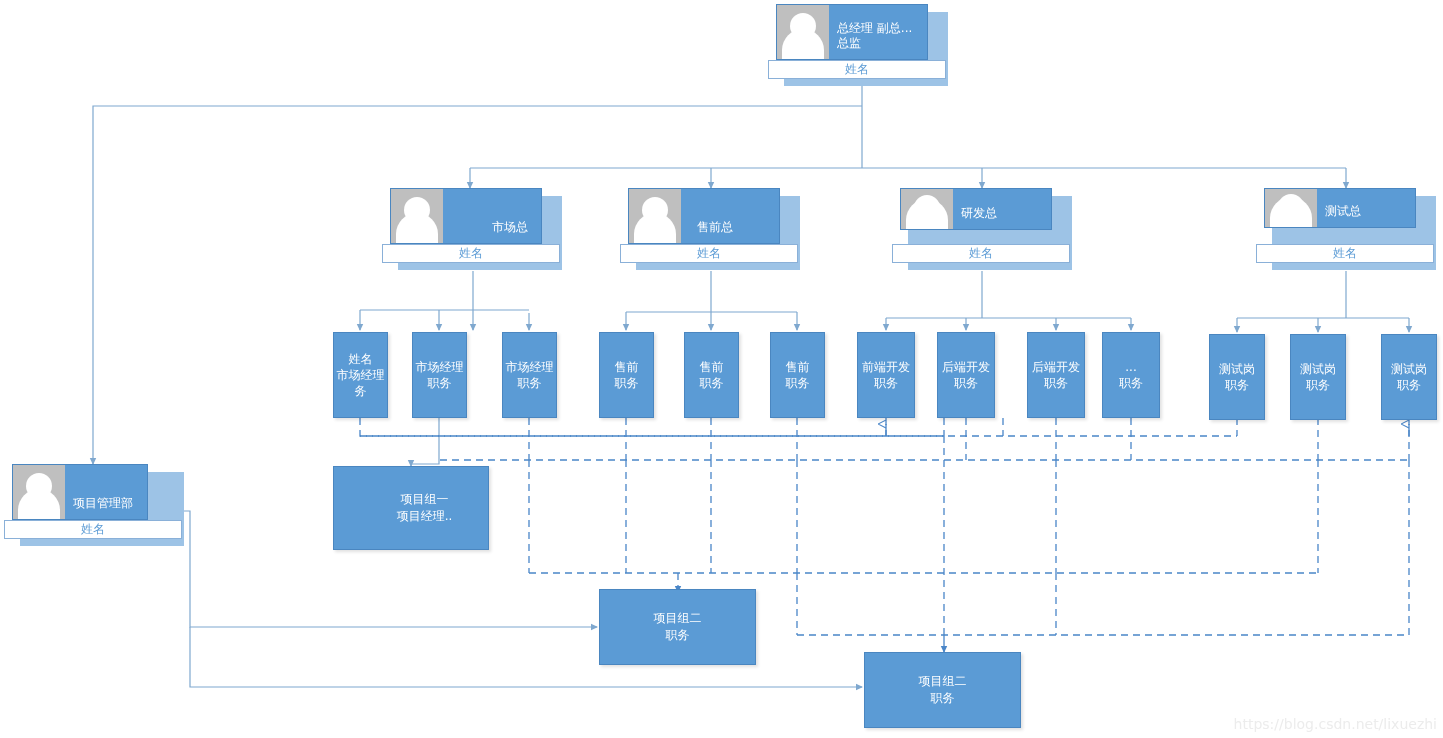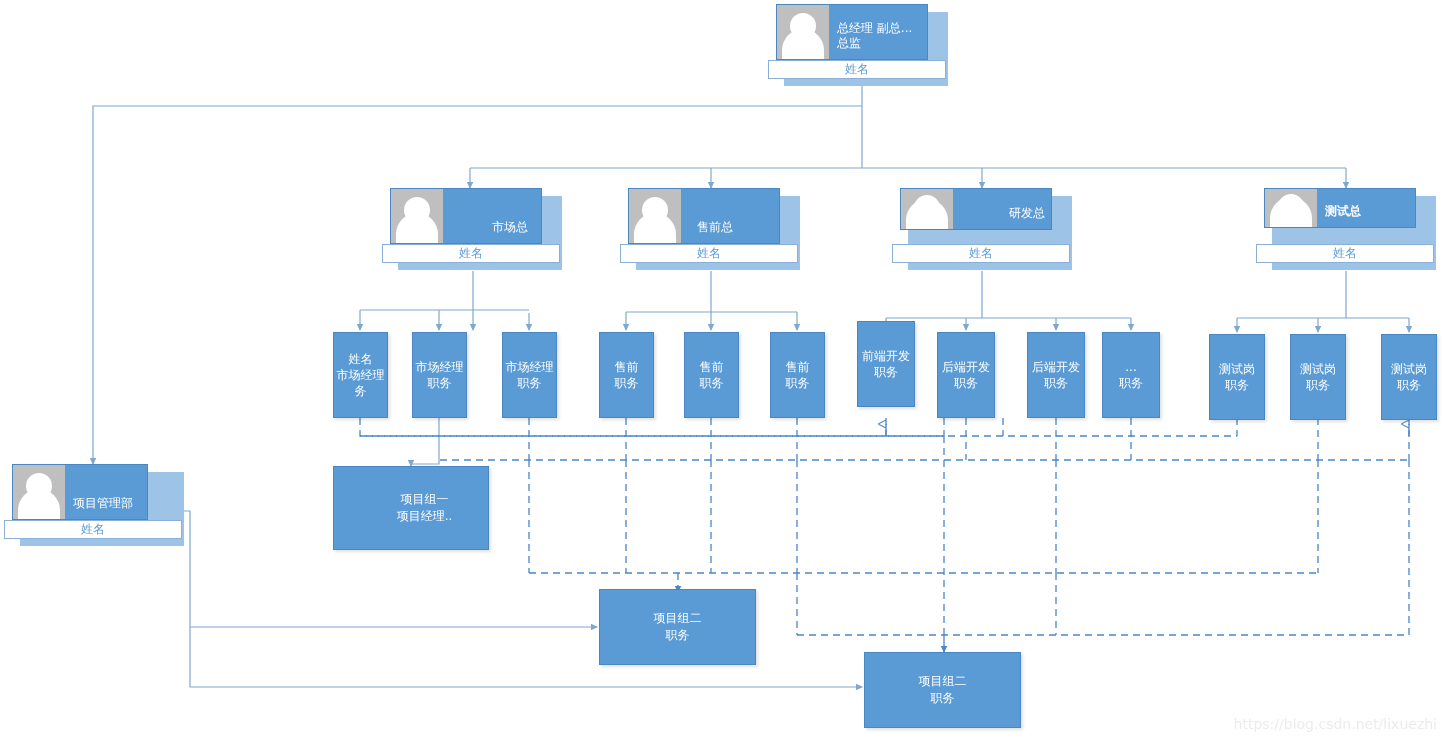--- a/index.html
+++ b/index.html
@@ -175,33 +175,33 @@
         <div class="head"></div>
         <div class="shoulders"></div>
       </div>
       <div class="title">售前总</div>
     </div>
     <div class="plate" style="left:-8px;top:56px;width:178px;height:19px;">姓名</div>
   </div>
 
   <div class="person" style="left:900px;top:188px;width:172px;height:82px;">
     <div class="shadow" style="left:8px;top:8px;width:164px;height:74px;"></div>
-    <div class="body" style="width:152px;height:42px;justify-content:space-between;">
+    <div class="body" style="width:152px;height:42px;">
       <div class="photo">
         <div class="head"></div>
         <div class="shoulders"></div>
       </div>
       <div class="title">研发总</div>
     </div>
     <div class="plate" style="left:-8px;top:56px;width:178px;height:19px;">姓名</div>
   </div>
 
   <div class="person" style="left:1264px;top:188px;width:172px;height:82px;">
     <div class="shadow" style="left:8px;top:8px;width:164px;height:74px;"></div>
-    <div class="body" style="width:152px;height:40px;font-weight:bold;">
+    <div class="body" style="width:152px;height:40px;">
       <div class="photo">
         <div class="head"></div>
         <div class="shoulders"></div>
       </div>
       <div class="title">测试总</div>
     </div>
     <div class="plate" style="left:-8px;top:56px;width:178px;height:19px;">姓名</div>
   </div>
 
   <div class="person" style="left:12px;top:464px;width:172px;height:82px;">
@@ -224,21 +224,21 @@
   <div class="jobbox" style="left:502px;top:332px;width:55px;height:86px;">市场经理
 职务</div>
 
   <div class="jobbox" style="left:599px;top:332px;width:55px;height:86px;">售前
 职务</div>
   <div class="jobbox" style="left:684px;top:332px;width:55px;height:86px;">售前
 职务</div>
   <div class="jobbox" style="left:770px;top:332px;width:55px;height:86px;">售前
 职务</div>
 
-  <div class="jobbox" style="left:857px;top:321px;width:58px;height:86px;">前端开发
+  <div class="jobbox" style="left:857px;top:332px;width:58px;height:86px;">前端开发
 职务</div>
   <div class="jobbox" style="left:937px;top:332px;width:58px;height:86px;">后端开发
 职务</div>
   <div class="jobbox" style="left:1027px;top:332px;width:58px;height:86px;">后端开发
 职务</div>
   <div class="jobbox" style="left:1102px;top:332px;width:58px;height:86px;">...
 职务</div>
 
   <div class="jobbox" style="left:1209px;top:334px;width:56px;height:86px;">测试岗
 职务</div>

